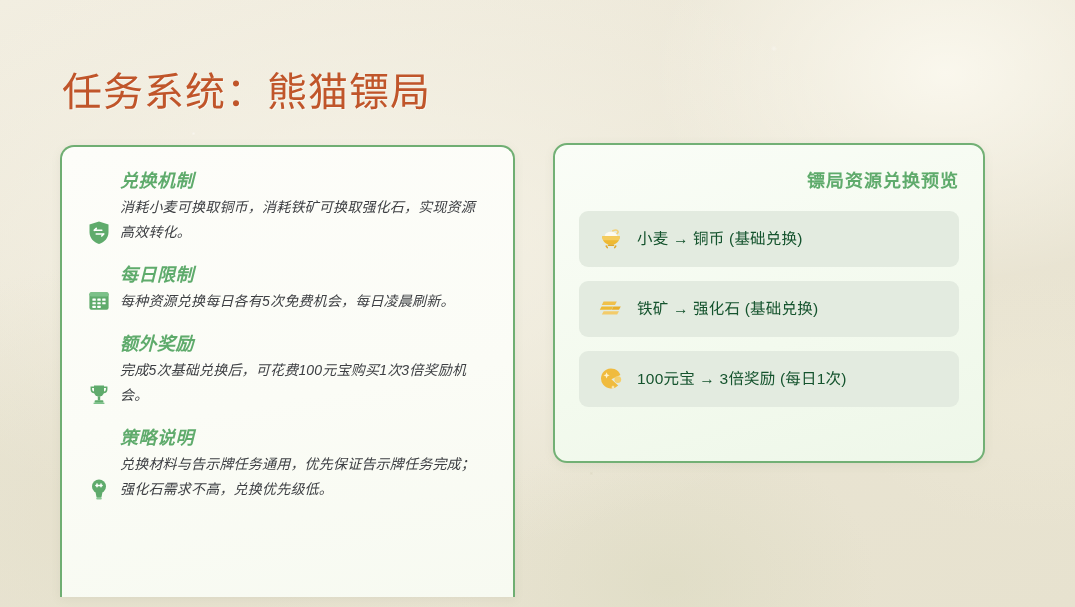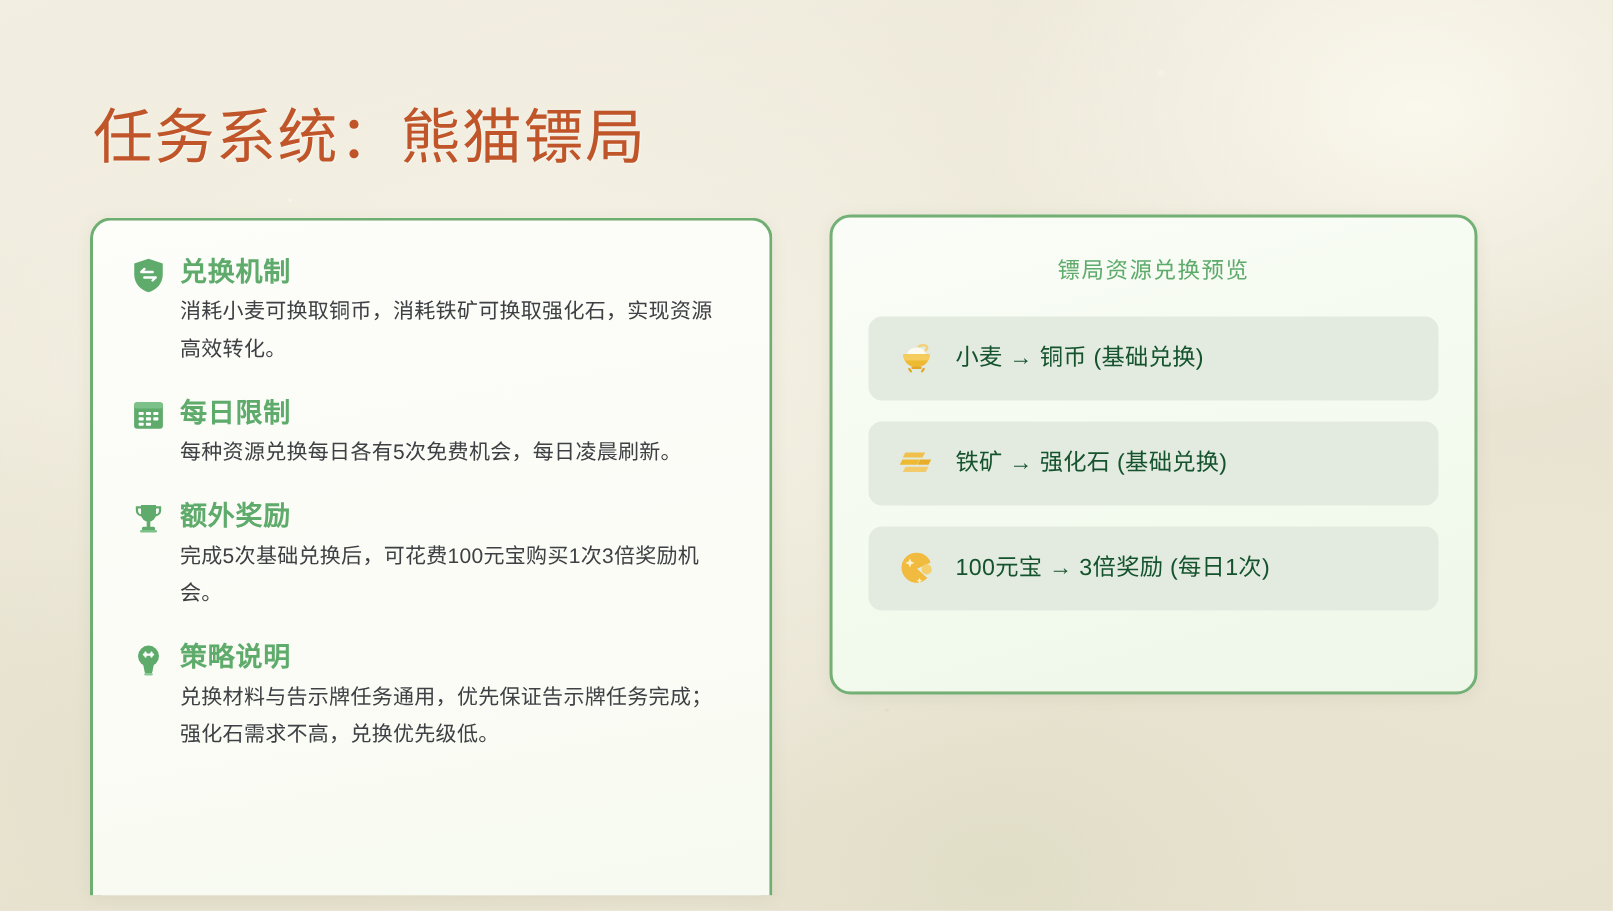--- a/index.html
+++ b/index.html
@@ -67,22 +67,23 @@
     background: linear-gradient(170deg, #fdfdf9 0%, #fbfcf6 55%, #f7faf1 100%);
     border: 2px solid #6fae72;
     border-bottom: none;
     border-radius: 14px 14px 0 0;
     padding: 22px 26px 0 24px;
     box-shadow: 0 2px 10px rgba(120,130,100,0.10);
   }
 
   .section {
     display: flex;
-    align-items: flex-start;
+    align-items: flex-end;
     margin-bottom: 18px;
+    font-style: italic;
   }
   .section:last-child { margin-bottom: 8px; }
 
   .sec-icon {
     flex: 0 0 auto;
     width: 26px;
     height: 26px;
     margin-right: 8px;
     margin-top: 1px;
     display: flex;
@@ -119,24 +120,24 @@
     box-sizing: border-box;
     background: linear-gradient(165deg, #fafdf7 0%, #f3faee 60%, #eef7e9 100%);
     border: 2px solid #72b075;
     border-radius: 14px;
     padding: 20px 24px 22px 24px;
     box-shadow: 0 2px 10px rgba(120,130,100,0.10);
   }
 
   .panel-title {
     margin: 4px 0 18px 0;
-    text-align: center;
-    font-size: 15px;
+    text-align: right;
+    font-size: 18px;
     line-height: 24px;
-    font-weight: 400;
+    font-weight: 700;
     color: #5fab6c;
     letter-spacing: 1px;
   }
 
   .exch-row {
     display: flex;
     align-items: center;
     background: #e3ebe0;
     border-radius: 9px;
     padding: 14px 18px;

